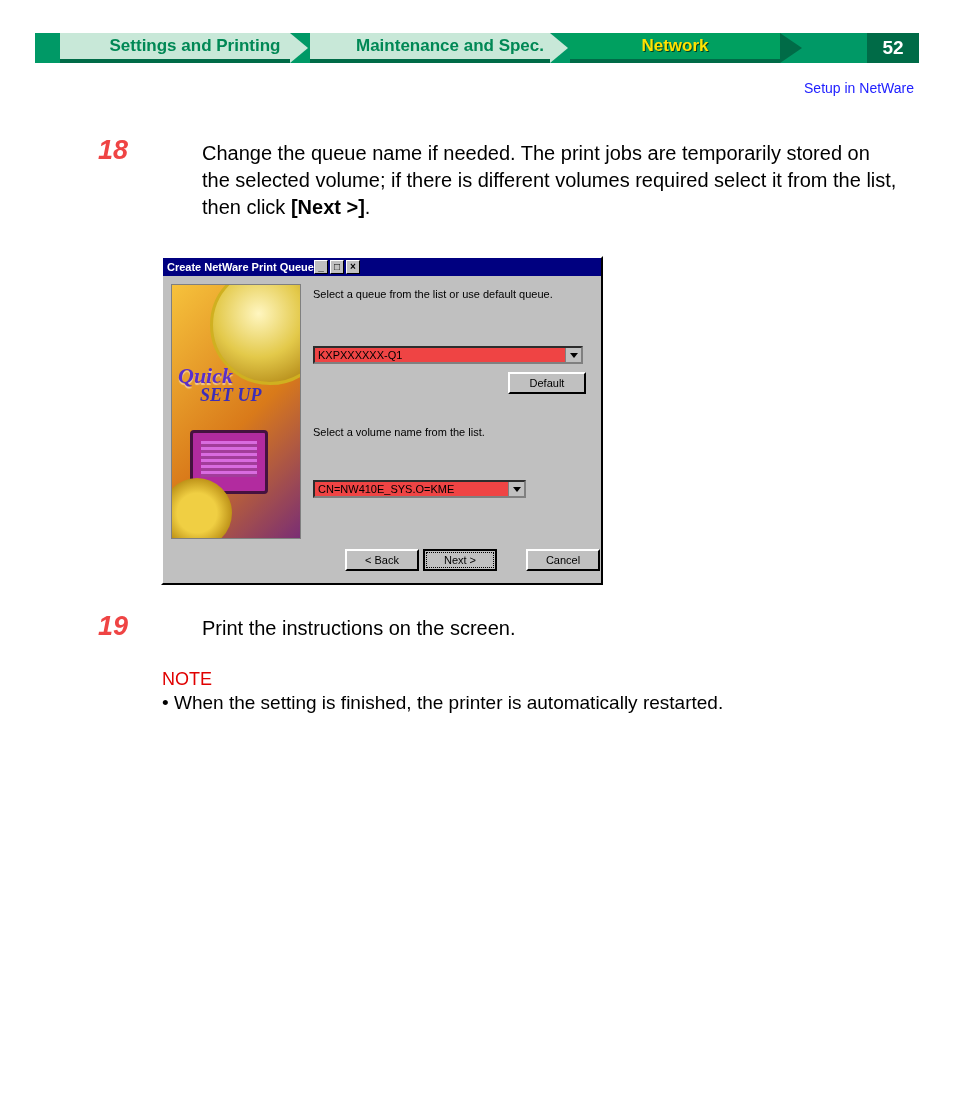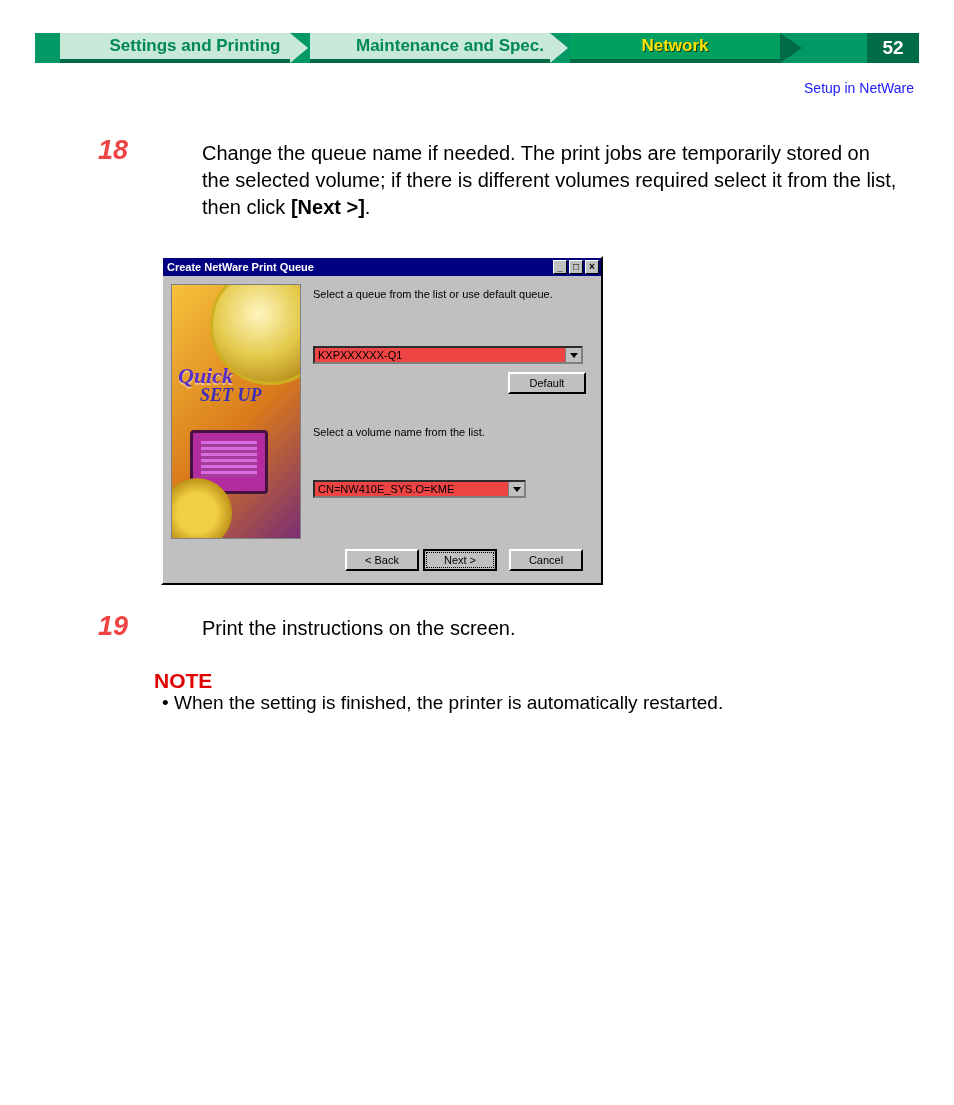--- a/index.html
+++ b/index.html
@@ -72,40 +72,40 @@
   .bodytext {
     position: absolute; left: 162px; right: 55px;
     font-size: 20px; line-height: 1.35;
     font-family: Arial, Helvetica, sans-serif;
     margin-left: 40px;
   }
   .body18 { top: 140px; }
   .body19 { top: 615px; }
 
   .note-label {
-    position: absolute; left: 154px; top: 669px;
-    color: #E00000; font-weight: bold; font-size: 21px;
+    position: absolute; left: 162px; top: 669px;
+    color: #E00000; font-weight: normal; font-size: 18px;
   }
   .note-body {
     position: absolute; left: 162px; right: 60px; top: 692px;
     font-size: 19px;
   }
   .bullet { display:inline-block; width:12px; }
 
   
   .dialog {
     position: absolute; left: 161px; top: 256px;
     width: 442px; height: 329px;
     background: #C0C0C0;
     border: 2px solid #000; border-top-color:#fff; border-left-color:#fff;
     font-family: "MS Sans Serif", Tahoma, Arial; font-size: 11px;
   }
   .titlebar {
     height: 18px; background: #000080; color: #fff; font-weight: bold;
-    display:flex; align-items:center; justify-content:space-between;
+    display:flex; align-items:center; 
     padding: 0 2px 0 4px; font-size: 11px;
   }
   .titlebtns { display:flex; gap:2px; }
   .titlebtn {
     width:14px; height:14px; background:#C0C0C0;
     border:1px solid #000; border-top-color:#fff; border-left-color:#fff;
     font-size:10px; line-height:11px; text-align:center; color:#000;
   }
   .side-illus {
     position:absolute; left:8px; top:26px; width:130px; height:255px;
@@ -162,21 +162,21 @@
   .win-btn {
     position:absolute; height:22px;
     background:#C0C0C0;
     border:2px solid #000; border-top-color:#fff; border-left-color:#fff;
     font-size:11px; text-align:center; line-height:18px;
   }
   .btn-default { left:345px; top:114px; width:78px; }
   .btn-row { bottom:12px; width:74px; }
   .btn-back   { left:182px; }
   .btn-next   { left:260px; border:2px solid #000; outline:1px dotted #000; outline-offset:-4px;}
-  .btn-cancel { left:346px; }
+  .btn-cancel { left:363px; }
 
 </style>
 </head>
 <body>
 
 <div class="page">
 
   <div class="topbar">
     <div class="tab tab-light tab1">Settings and Printing</div>
     <div class="chev chev-light-out c1"></div>

